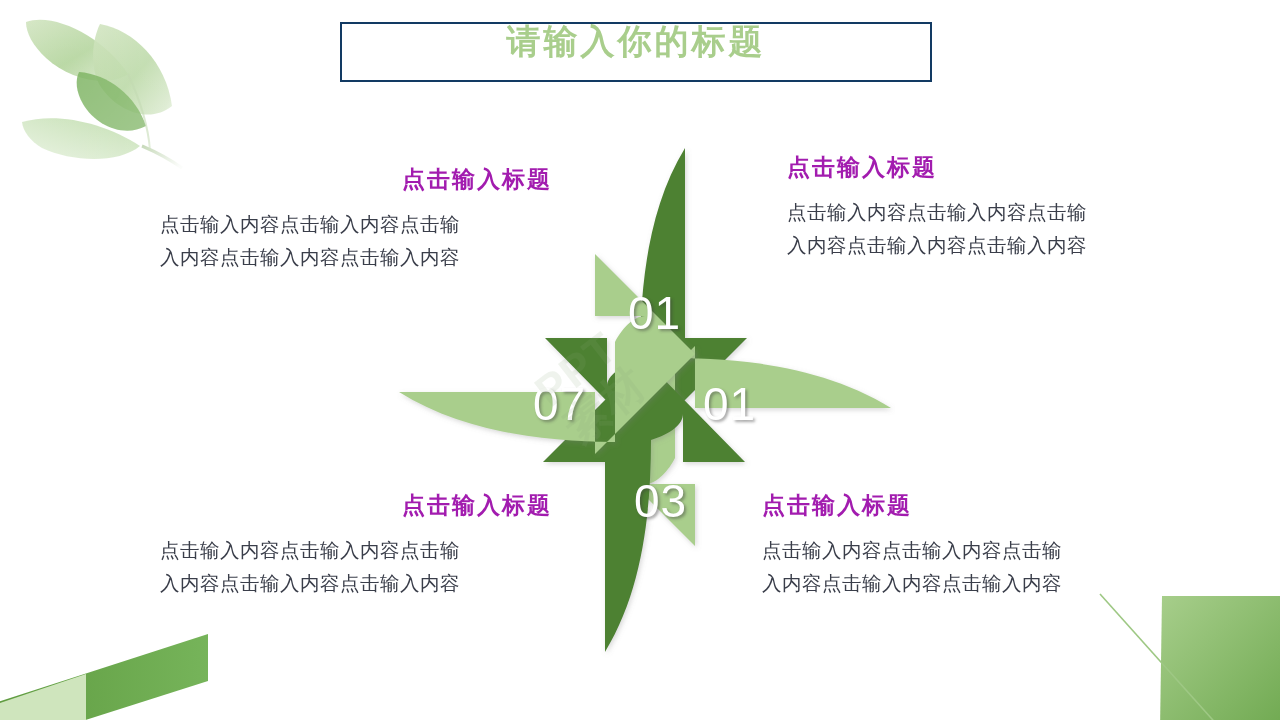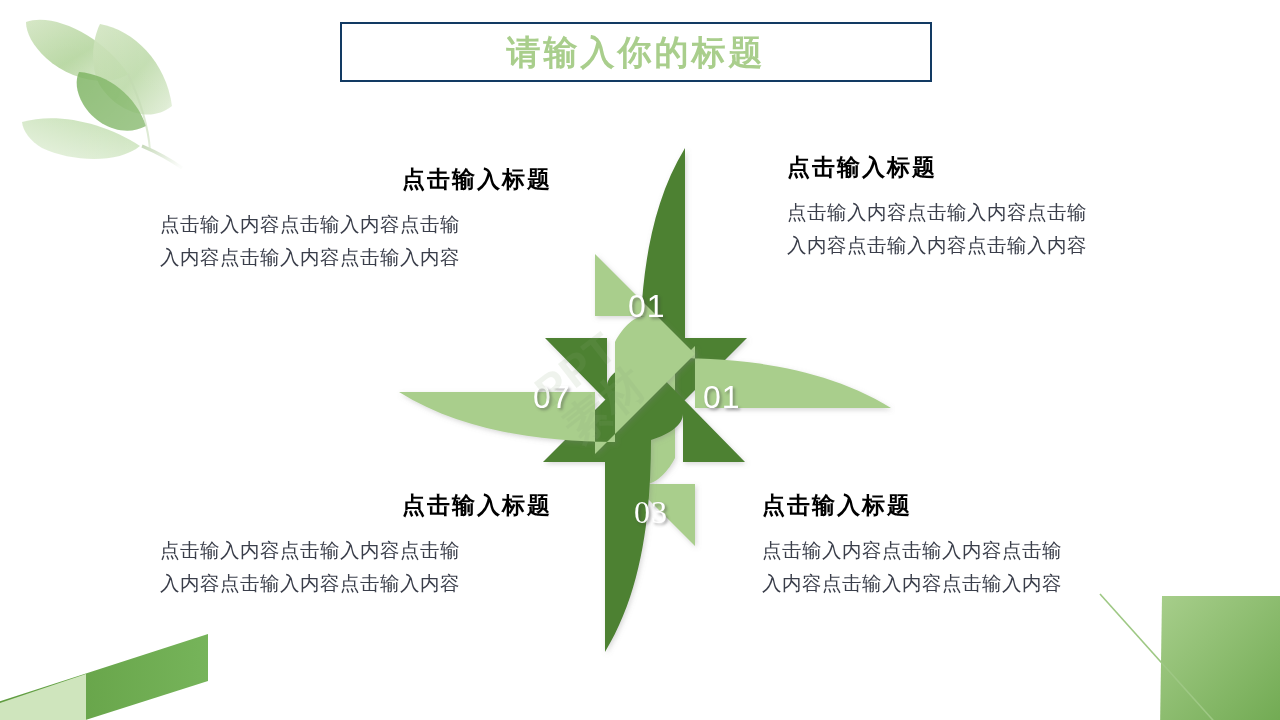--- a/index.html
+++ b/index.html
@@ -37,52 +37,52 @@
   }
 
   
   #title-box {
     position: absolute;
     left: 340px; top: 22px;
     width: 592px; height: 60px;
     border: 2px solid #123a63;
     box-sizing: border-box;
     display: flex;
-    align-items: center;
+    align-items: flex-start;
     justify-content: center;
   }
   #title-text {
     font-size: 34px;
     font-weight: bold;
     color: #a9ce8c;
     letter-spacing: 3px;
     line-height: 1;
     white-space: nowrap;
   }
 
   
   #pinwheel {
     position: absolute;
     left: 395px; top: 140px;
     width: 500px; height: 520px;
     pointer-events: none;
   }
   .arrow-num {
     position: absolute;
-    font-size: 32px;
+    font-size: 46px;
     font-weight: normal;
     color: #ffffff;
     text-shadow: 2px 2px 3px rgba(60,60,60,0.45);
     line-height: 1;
     letter-spacing: 1px;
     user-select: none;
   }
   #num-01 { left: 628px; top: 290px; }
   #num-02 { left: 703px; top: 381px; }
-  #num-03 { left: 634px; top: 496px; font-family: Liberation Serif, serif; }
+  #num-03 { left: 634px; top: 478px; }
   #num-04 { left: 533px; top: 381px; }
 
   
   #watermark {
     position: absolute;
     left: 555px; top: 300px;
     width: 200px; height: 160px;
     opacity: 0.13;
     pointer-events: none;
     transform: rotate(-38deg);
@@ -94,21 +94,21 @@
     color: #8aa87a;
     line-height: 1.05;
     letter-spacing: 1px;
   }
 
   
   .block { position: absolute; }
   .block-heading {
     font-size: 23px;
     font-weight: bold;
-    color: #000000;
+    color: #a21caf;
     letter-spacing: 2px;
     line-height: 1.2;
     white-space: nowrap;
   }
   .block-body {
     margin-top: 14px;
     font-size: 19.5px;
     color: #3a3e4a;
     line-height: 1.72;
     letter-spacing: 0.5px;

